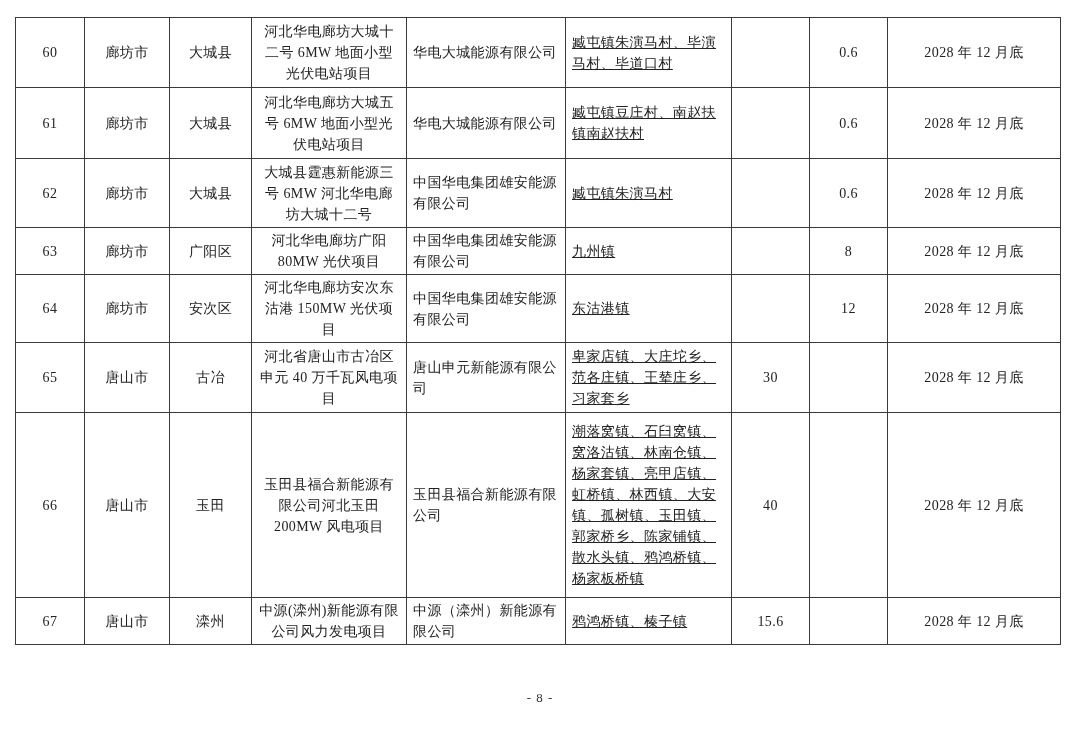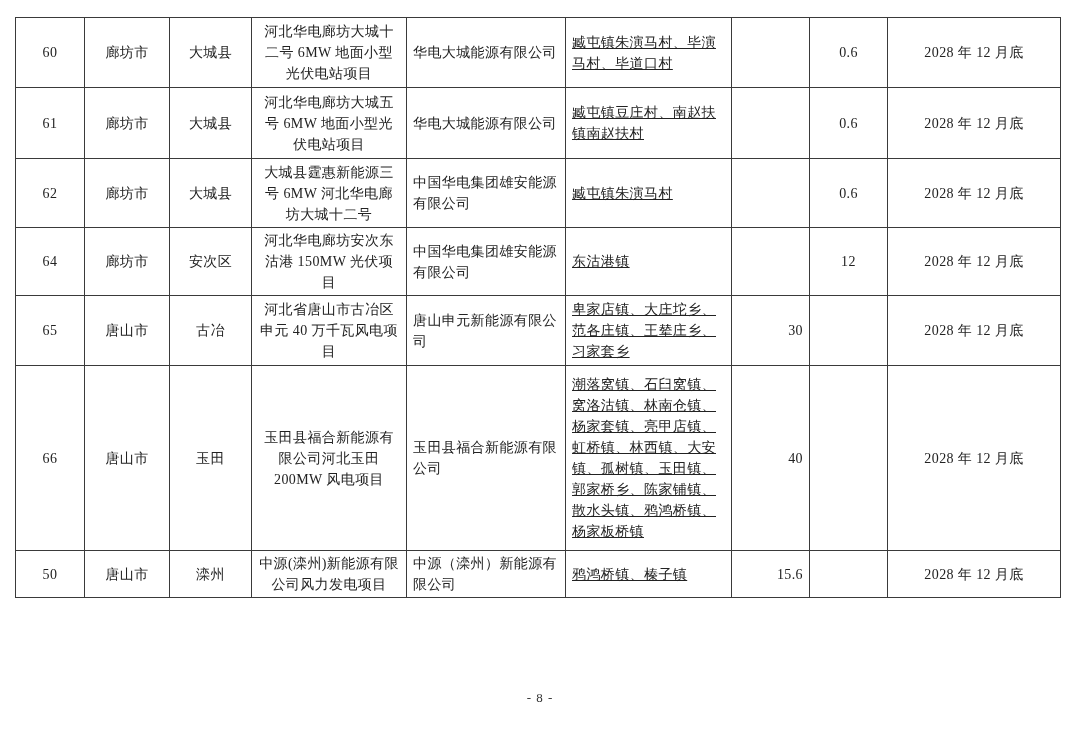--- a/index.html
+++ b/index.html
@@ -22,21 +22,21 @@
     font-size:14px;
     line-height:21px;
     letter-spacing:0.4px;
     vertical-align:middle;
     padding:2px 6px;
     overflow:hidden;
   }
   td.c{text-align:center;}
   td.l{text-align:left;padding-left:10px;padding-right:8px;}
   td.num{font-size:15px;letter-spacing:0.2px;}
-  td.wind{border-right:2px solid #161616;text-align:right;}
+  td.wind{border-right:2px solid #161616;}
   td.towns{line-height:20px;text-decoration:underline;}
   tr.r0{height:70px;} tr.r1{height:71px;} tr.r2{height:69px;}
   tr.r3{height:45px;} tr.r4{height:46px;} tr.r5{height:70px;}
   tr.r6{height:185px;} tr.r7{height:47px;}
   .footer{
     position:absolute;left:0;right:0;top:690px;
     text-align:center;
     font-size:13px;
     letter-spacing:1px;
     color:#333333;
@@ -86,20 +86,31 @@
         <td class="c num">62</td>
         <td class="c">廊坊市</td>
         <td class="c">大城县</td>
         <td class="c">大城县霆惠新能源三号 6MW 河北华电廊坊大城十二号</td>
         <td class="l">中国华电集团雄安能源有限公司</td>
         <td class="l towns">臧屯镇朱演马村</td>
         <td class="c num wind"></td>
         <td class="c num">0.6</td>
         <td class="c">2028 年 12 月底</td>
       </tr>
+      <tr class="r3">
+        <td class="c num">63</td>
+        <td class="c">廊坊市</td>
+        <td class="c">广阳区</td>
+        <td class="c">河北华电廊坊广阳 80MW 光伏项目</td>
+        <td class="l">中国华电集团雄安能源有限公司</td>
+        <td class="l towns">九州镇</td>
+        <td class="c num wind"></td>
+        <td class="c num">8</td>
+        <td class="c">2028 年 12 月底</td>
+      </tr>
       <tr class="r4">
         <td class="c num">64</td>
         <td class="c">廊坊市</td>
         <td class="c">安次区</td>
         <td class="c">河北华电廊坊安次东沽港 150MW 光伏项目</td>
         <td class="l">中国华电集团雄安能源有限公司</td>
         <td class="l towns">东沽港镇</td>
         <td class="c num wind"></td>
         <td class="c num">12</td>
         <td class="c">2028 年 12 月底</td>
@@ -120,21 +131,21 @@
         <td class="c">唐山市</td>
         <td class="c">玉田</td>
         <td class="c">玉田县福合新能源有限公司河北玉田 200MW 风电项目</td>
         <td class="l">玉田县福合新能源有限公司</td>
         <td class="l towns">潮落窝镇、石臼窝镇、窝洛沽镇、林南仓镇、杨家套镇、亮甲店镇、虹桥镇、林西镇、大安镇、孤树镇、玉田镇、郭家桥乡、陈家铺镇、散水头镇、鸦鸿桥镇、杨家板桥镇</td>
         <td class="c num wind">40</td>
         <td class="c num"></td>
         <td class="c">2028 年 12 月底</td>
       </tr>
       <tr class="r7">
-        <td class="c num">50</td>
+        <td class="c num">67</td>
         <td class="c">唐山市</td>
         <td class="c">滦州</td>
         <td class="c">中源(滦州)新能源有限公司风力发电项目</td>
         <td class="l">中源（滦州）新能源有限公司</td>
         <td class="l towns">鸦鸿桥镇、榛子镇</td>
         <td class="c num wind">15.6</td>
         <td class="c num"></td>
         <td class="c">2028 年 12 月底</td>
       </tr>
     </tbody>

